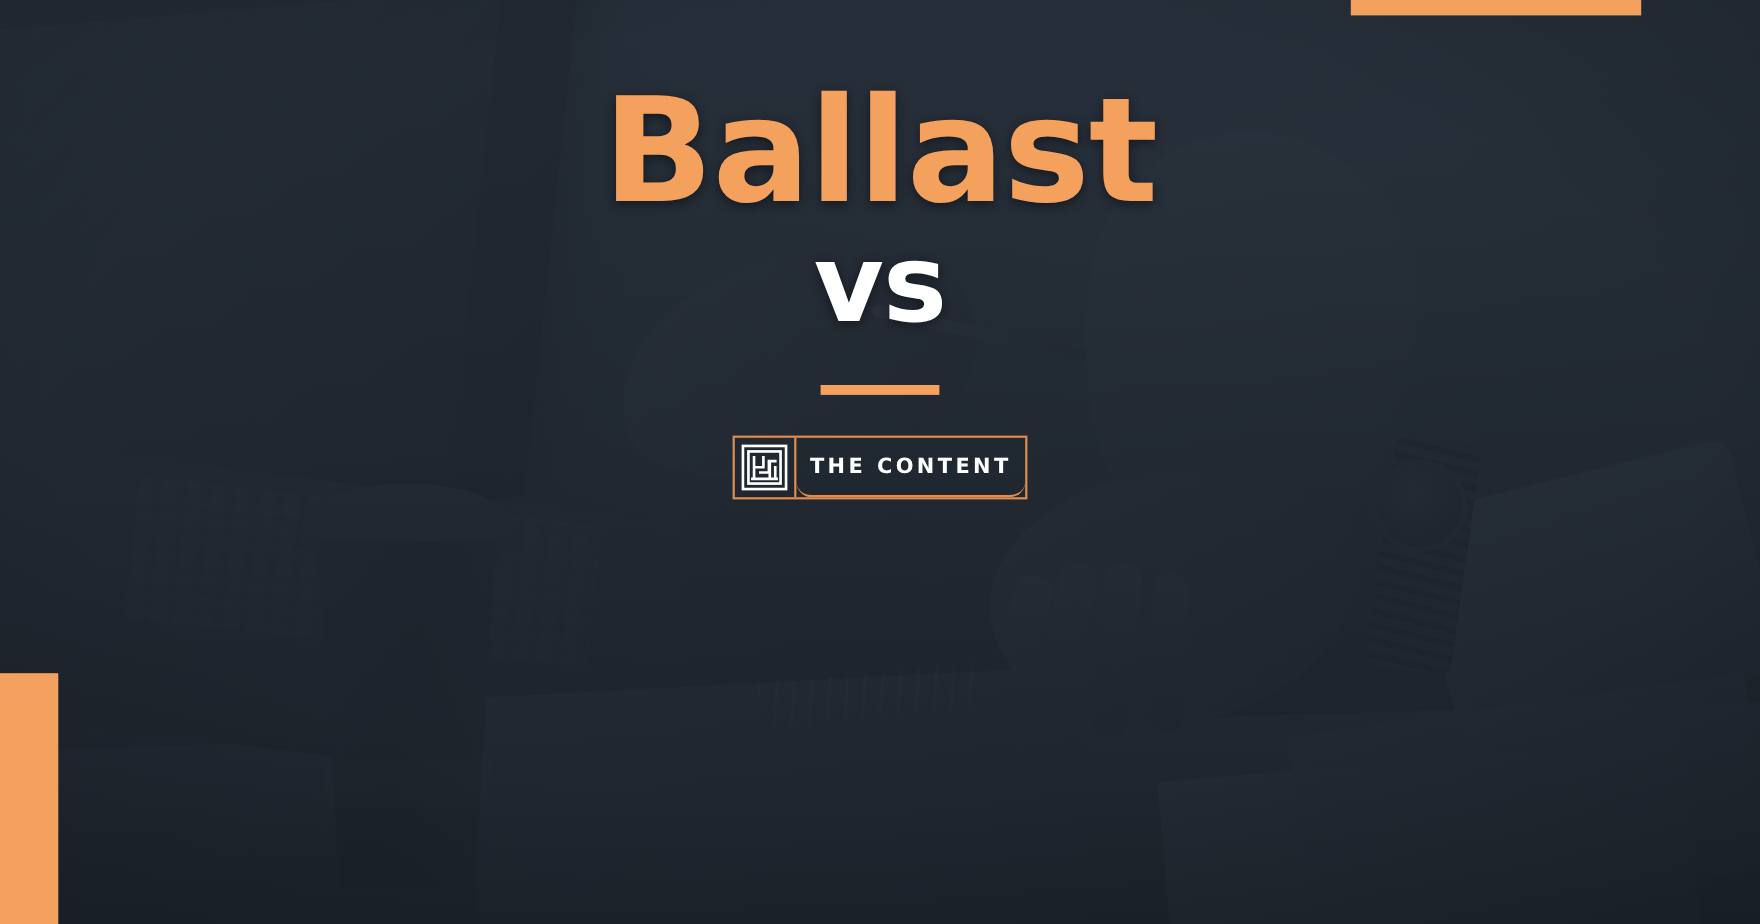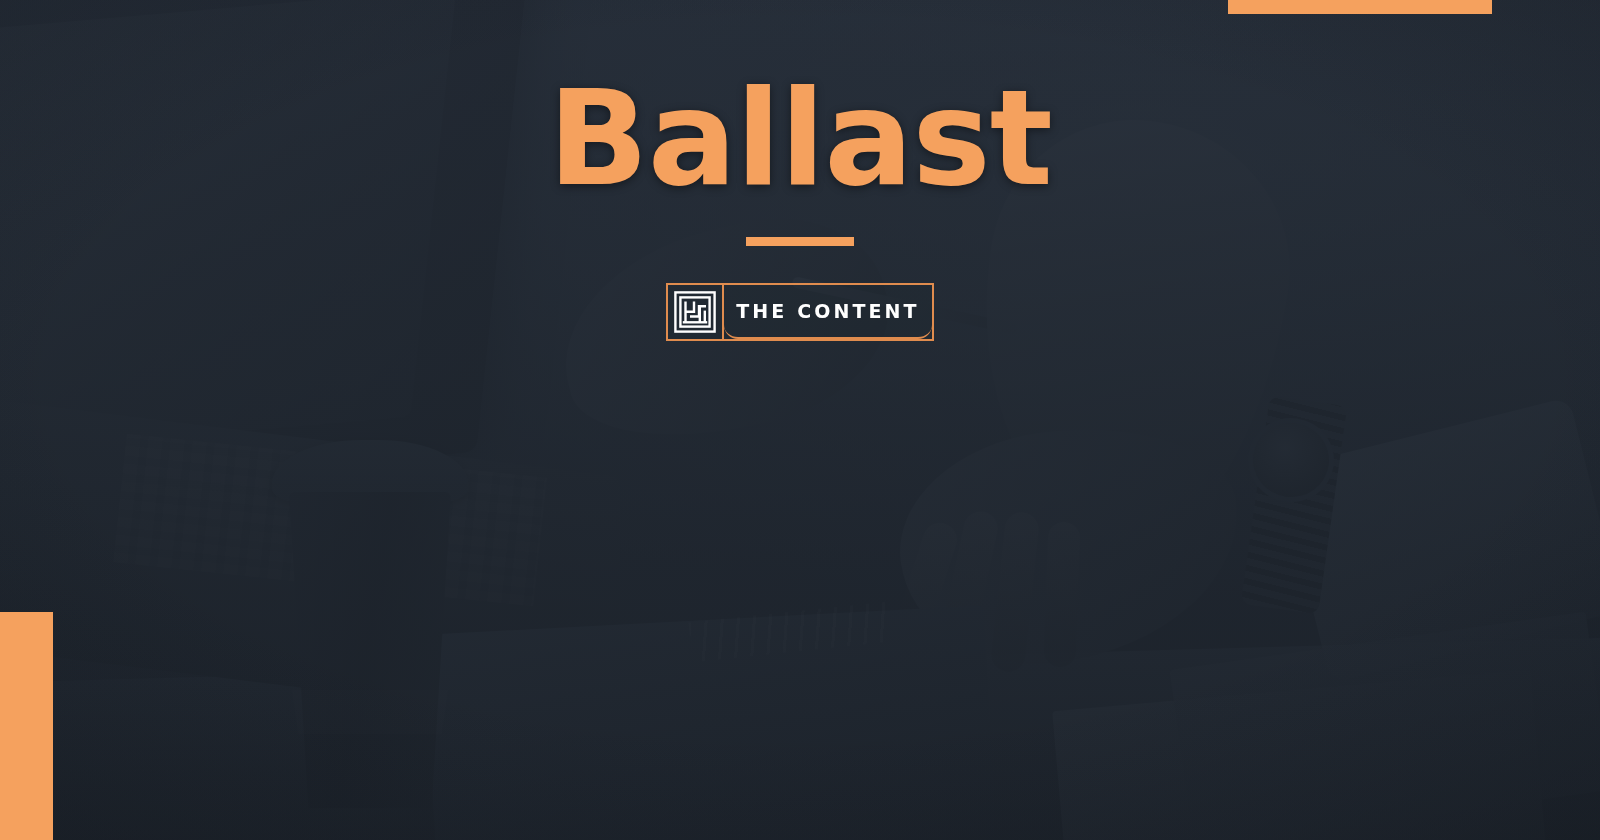--- a/index.html
+++ b/index.html
@@ -348,20 +348,21 @@
   <div class="bg-overlay"></div>
   <div class="bg-vignette"></div>
 
   <div class="accent-top"></div>
   <div class="accent-left"></div>
 
   <div class="content">
 
     <h1 class="headline">
       <span class="term">Ballast</span>
+      <span class="vs">vs</span>
     </h1>
 
     <div class="divider"></div>
 
 
     <div class="logo">
       <div class="logo-mark">
         <svg width="44" height="44" viewBox="0 0 44 44" aria-hidden="true">
           <g fill="none" stroke="#ffffff" stroke-width="2.4">
             <rect x="2.4" y="2.4" width="39.2" height="39.2"></rect>

